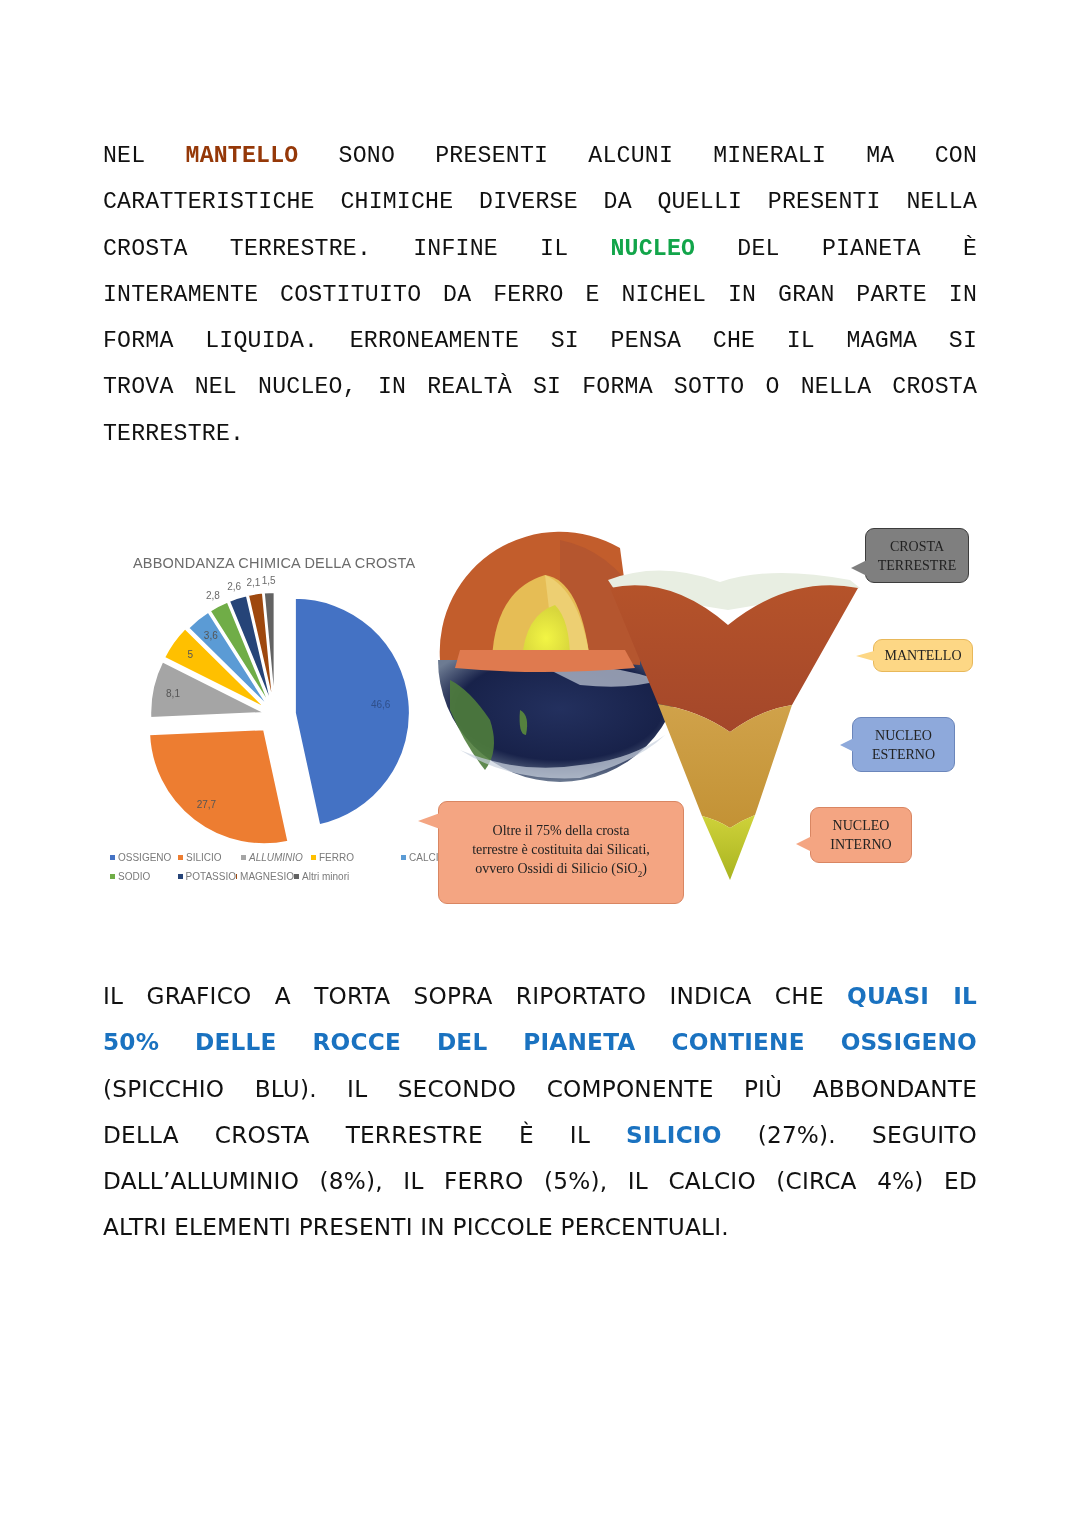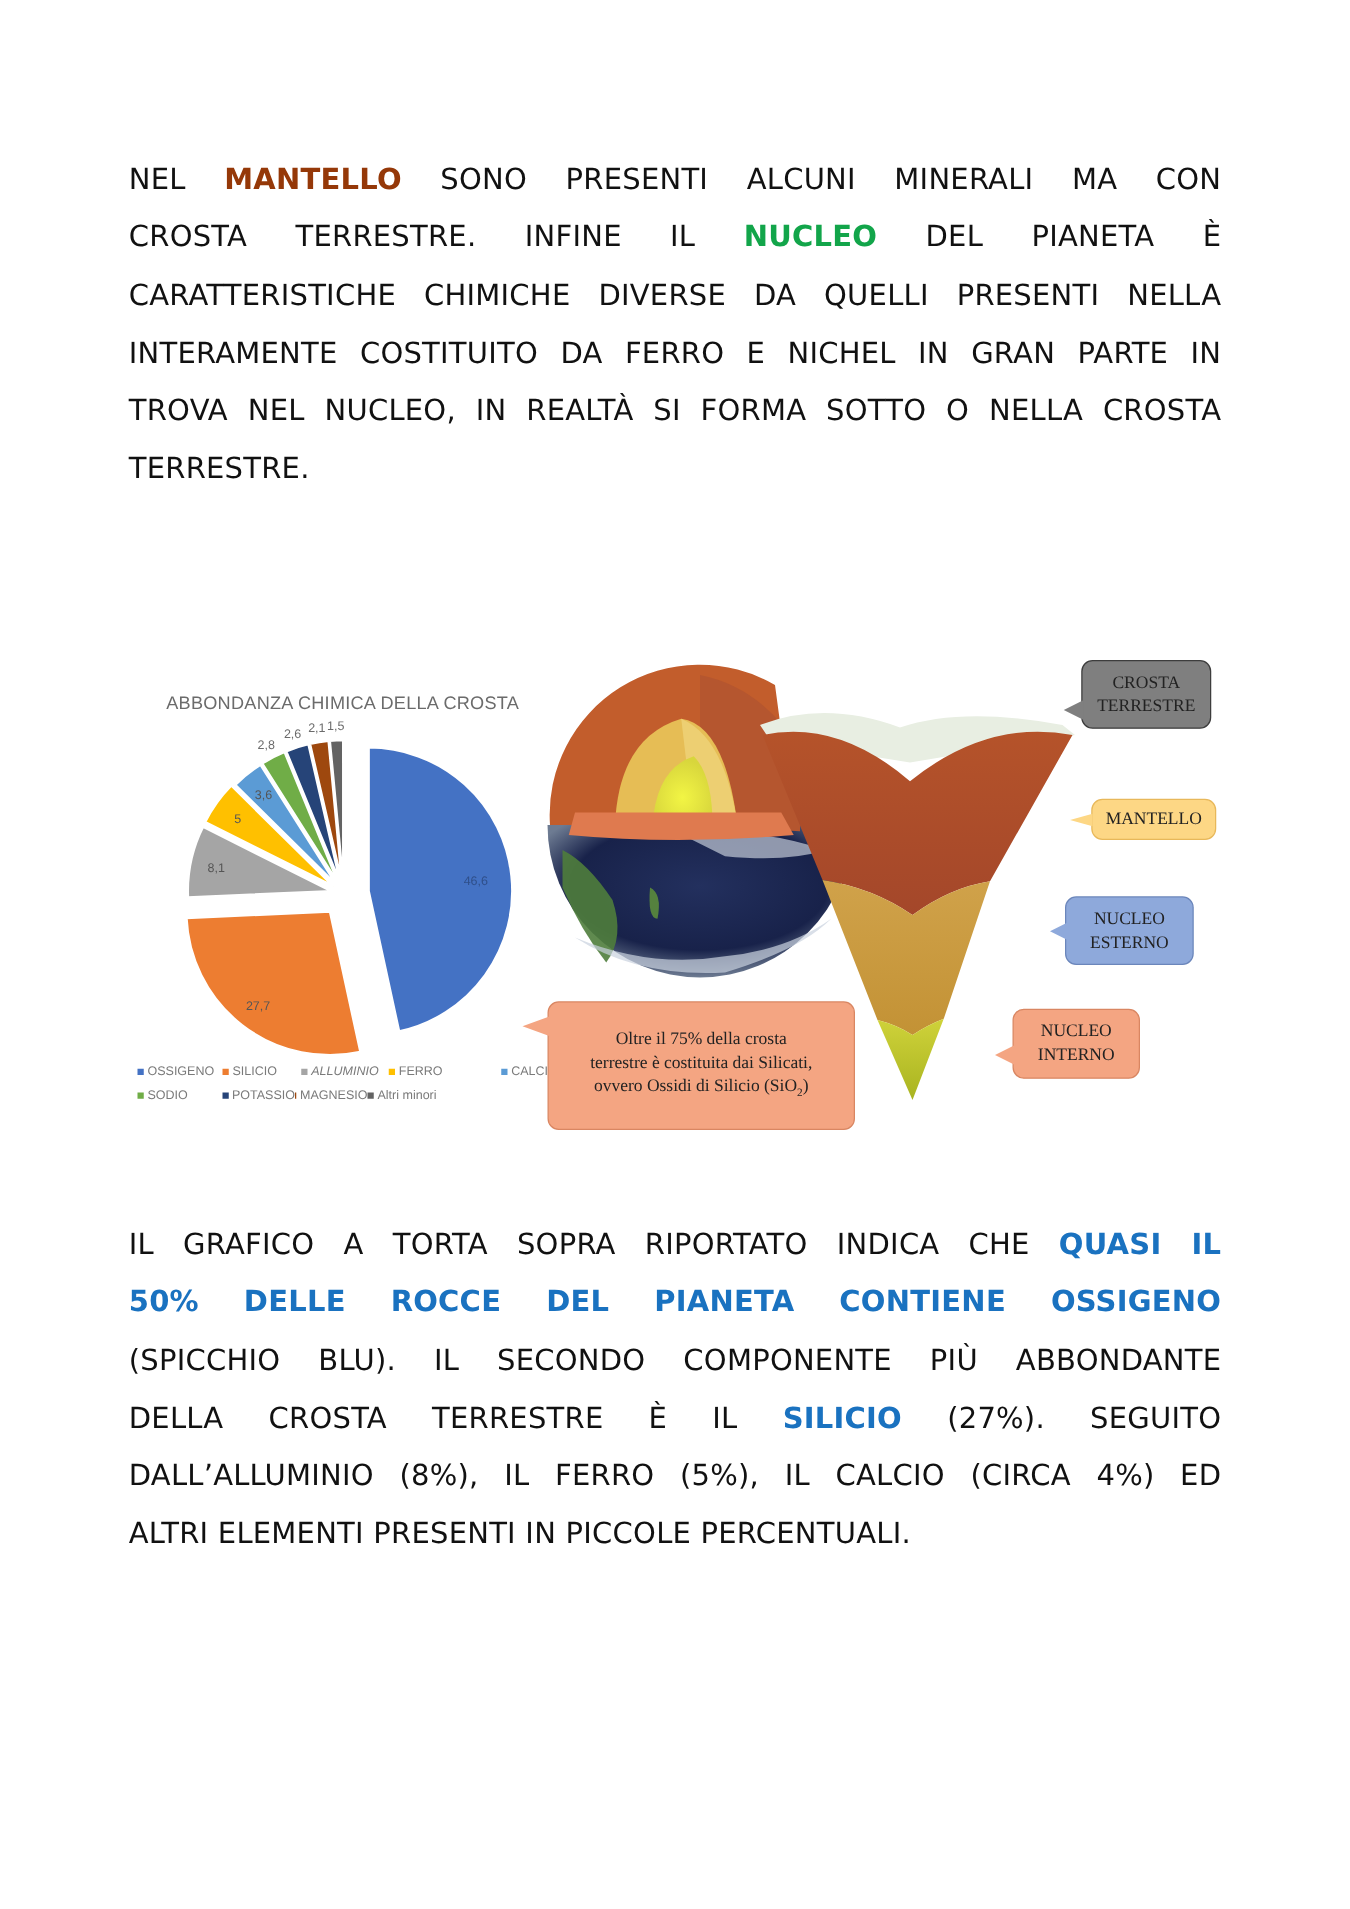--- a/index.html
+++ b/index.html
@@ -7,21 +7,21 @@
          font-family: "DejaVu Sans", sans-serif; color: #111; }
   .para { position: absolute; left: 103px; width: 874px; font-size: 23.2px;
           line-height: 46.3px; text-align: justify; text-align-last: left;
           letter-spacing: 0.2px; }
   .para .line { display: block; text-align: justify; text-align-last: justify; white-space: nowrap; height: 46.3px; }
   .para .line.last { text-align-last: left; }
   .hl-brown { color: #953808; font-weight: bold; }
   .hl-green { color: #12a54a; font-weight: bold; }
   .hl-blue { color: #1a72c0; font-weight: bold; }
 
-  #para1 { top: 121px; }
+  #para1 { top: 133px; font-family: Liberation Mono, monospace; }
   #para2 { top: 973px; }
 
   .figure { position: absolute; left: 100px; top: 520px; width: 885px; height: 380px; }
   .chart-title { position: absolute; left: 33px; top: 35px; font-family: "Liberation Sans", sans-serif;
                  font-size: 14.5px; color: #6b6b6b; letter-spacing: 0.2px; }
   .pie-svg { position: absolute; left: 0; top: 0; }
   .legend { position: absolute; left: 10px; top: 328px; font-family: "Liberation Sans", sans-serif;
             font-size: 10px; color: #7a7a7a; }
   .legend-row { display: flex; height: 19px; align-items: center; }
   .legend-item { display: flex; align-items: center; white-space: nowrap; }
@@ -31,23 +31,24 @@
              text-align: center; color: #2a2a2a; border-radius: 9px; line-height: 19px;
              box-sizing: border-box; display: flex; align-items: center; justify-content: center; }
   .callout-text { display: block; }
   .tail { position: absolute; width: 0; height: 0; }
 </style>
 </head>
 <body>
 
 <div id="para1" class="para">
     <span class="line"><span>NEL </span><span class="hl-brown">MANTELLO</span><span> SONO PRESENTI ALCUNI MINERALI MA CON</span></span>
+    <span class="line"><span>CARATTERISTICHE CHIMICHE DIVERSE DA QUELLI PRESENTI NELLA</span></span>
     <span class="line"><span>CROSTA TERRESTRE. INFINE IL </span><span class="hl-green">NUCLEO</span><span> DEL PIANETA È</span></span>
-    <span class="line"><span>CARATTERISTICHE CHIMICHE DIVERSE DA QUELLI PRESENTI NELLA</span></span>
     <span class="line"><span>INTERAMENTE COSTITUITO DA FERRO E NICHEL IN GRAN PARTE IN</span></span>
+    <span class="line"><span>FORMA LIQUIDA. ERRONEAMENTE SI PENSA CHE IL MAGMA SI</span></span>
     <span class="line"><span>TROVA NEL NUCLEO, IN REALTÀ SI FORMA SOTTO O NELLA CROSTA</span></span>
     <span class="line last"><span>TERRESTRE.</span></span>
   </div>
 
 <div class="figure">
   <div class="chart-title">ABBONDANZA CHIMICA DELLA CROSTA</div>
   <svg class="pie-svg" width="330" height="330" viewBox="0 0 330 330">
       <path d="M194.88601580793997,192.8677769144948 L194.88601580793997,77.86777691449481 A115,115 0 0 1 219.26683344897617,305.2536111248371 Z" fill="#4472c4" stroke="#ffffff" stroke-width="2"></path>
       <text x="280.64445897968113" y="187.67256485825368" text-anchor="middle" font-family="Liberation Sans, sans-serif" font-size="10" fill="#2f4f8a">46,6</text>
       <path d="M164.01240961633115,209.2573790564994 L188.39322725736736,321.64321326684166 A115,115 0 0 1 49.123622128346796,214.31371266305376 Z" fill="#ed7d31" stroke="#ffffff" stroke-width="2"></path>

